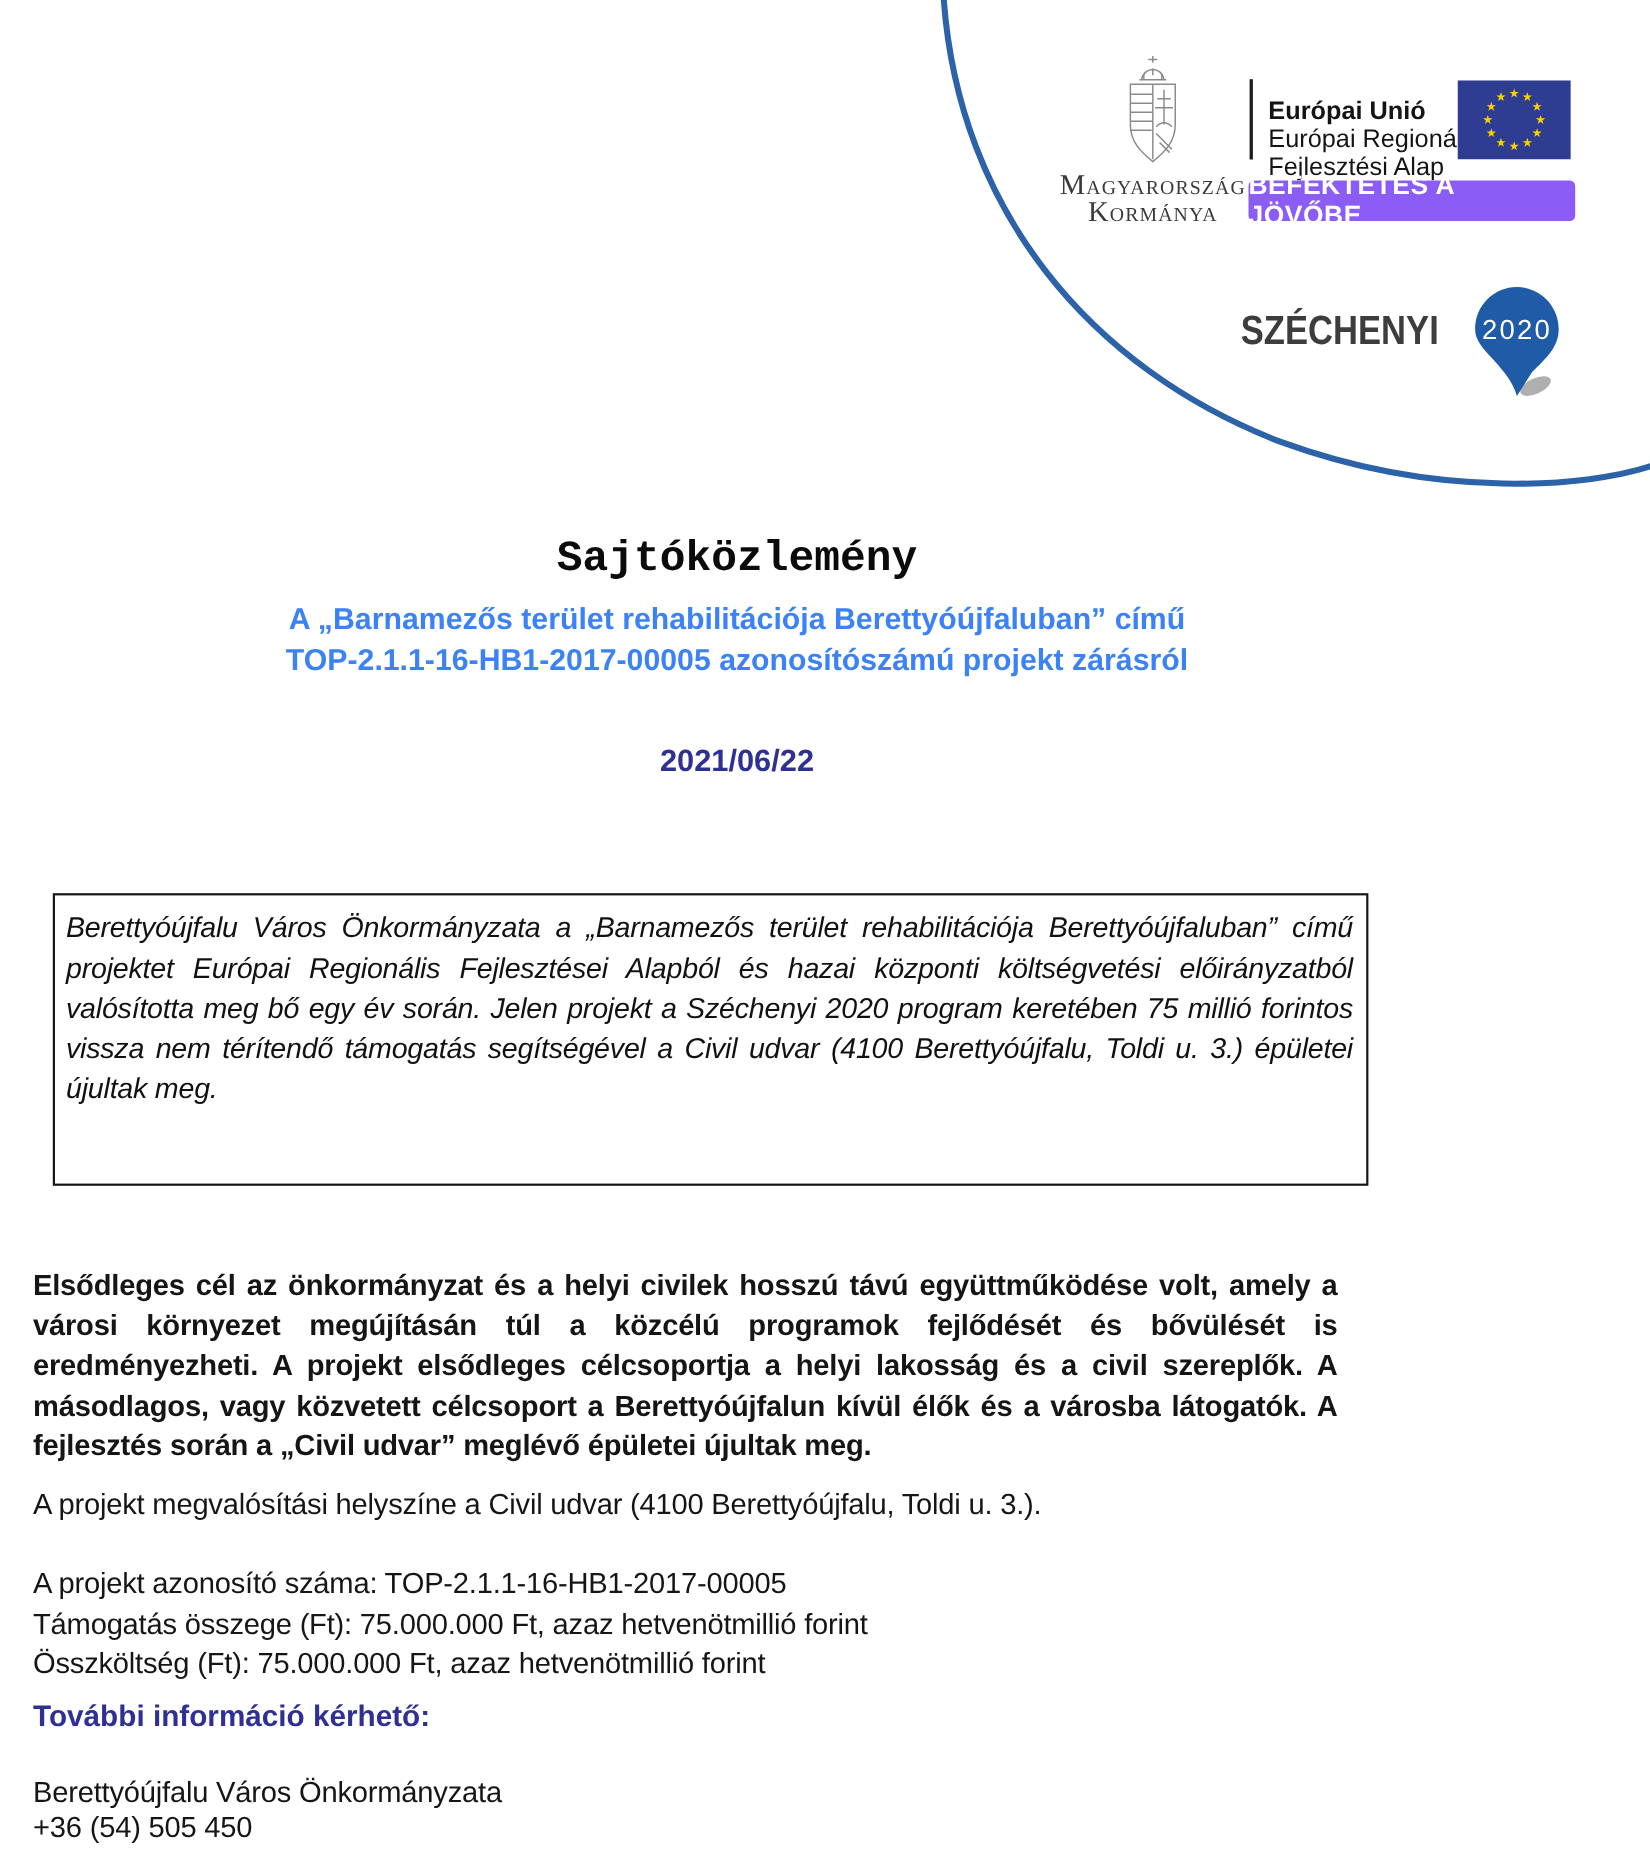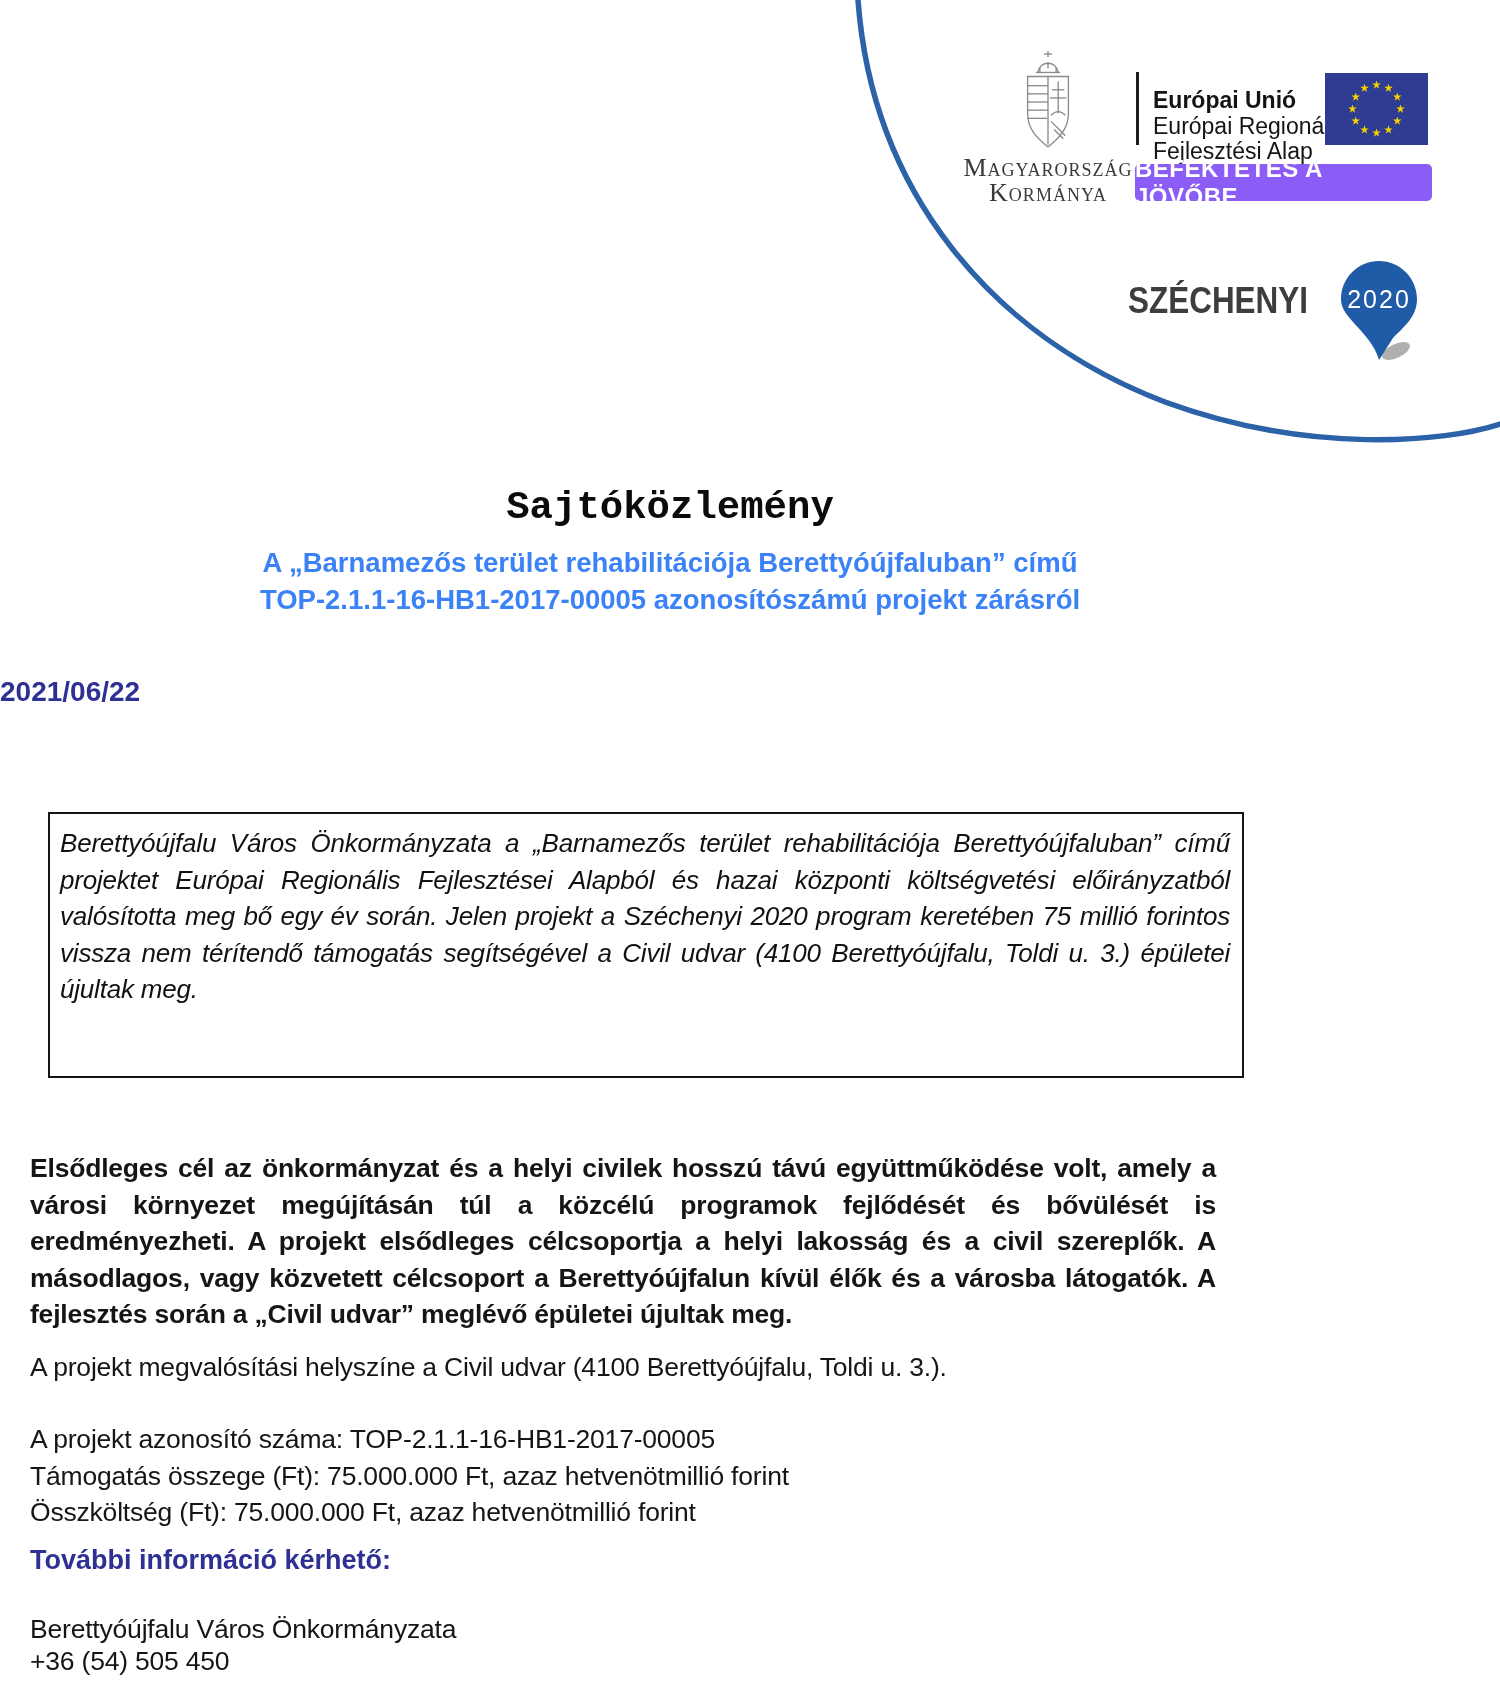--- a/index.html
+++ b/index.html
@@ -28,21 +28,21 @@
   
   .sz-word{position:absolute;left:1128px;top:280px;font-size:37px;font-weight:bold;
            letter-spacing:0px;color:#3d3d3d;transform:scaleX(.85);transform-origin:left top;white-space:nowrap;}
   .pin{position:absolute;left:1340px;top:260px;width:78px;height:102px;}
 
   
   .title{position:absolute;left:0;top:486px;width:1340px;text-align:center;
          font-size:39px;font-weight:bold;color:#0b0b0b;font-family:Liberation Mono, monospace;}
   .subtitle{position:absolute;left:0;top:544px;width:1340px;text-align:center;
             font-size:27.5px;font-weight:bold;color:#3b82f6;line-height:37px;}
-  .date{position:absolute;left:0;top:676px;width:1340px;
+  .date{position:absolute;left:0;top:676px;width:1340px;text-align:center;
         font-size:28px;font-weight:bold;color:#2f3093;}
 
   
   .leadbox{position:absolute;left:32px;top:812px;box-sizing:border-box;width:1196px;height:266px;
            border:2px solid #161616;padding:11px 12px 0 10px;font-style:italic;font-size:26px;
            line-height:36.5px;text-align:justify;letter-spacing:-0.2px;color:#111;margin-left:16px;}
 
   
   .para1{position:absolute;left:30px;top:1150px;width:1186px;font-size:26.5px;
          line-height:36.6px;text-align:justify;letter-spacing:-0.2px;font-weight:bold;}

